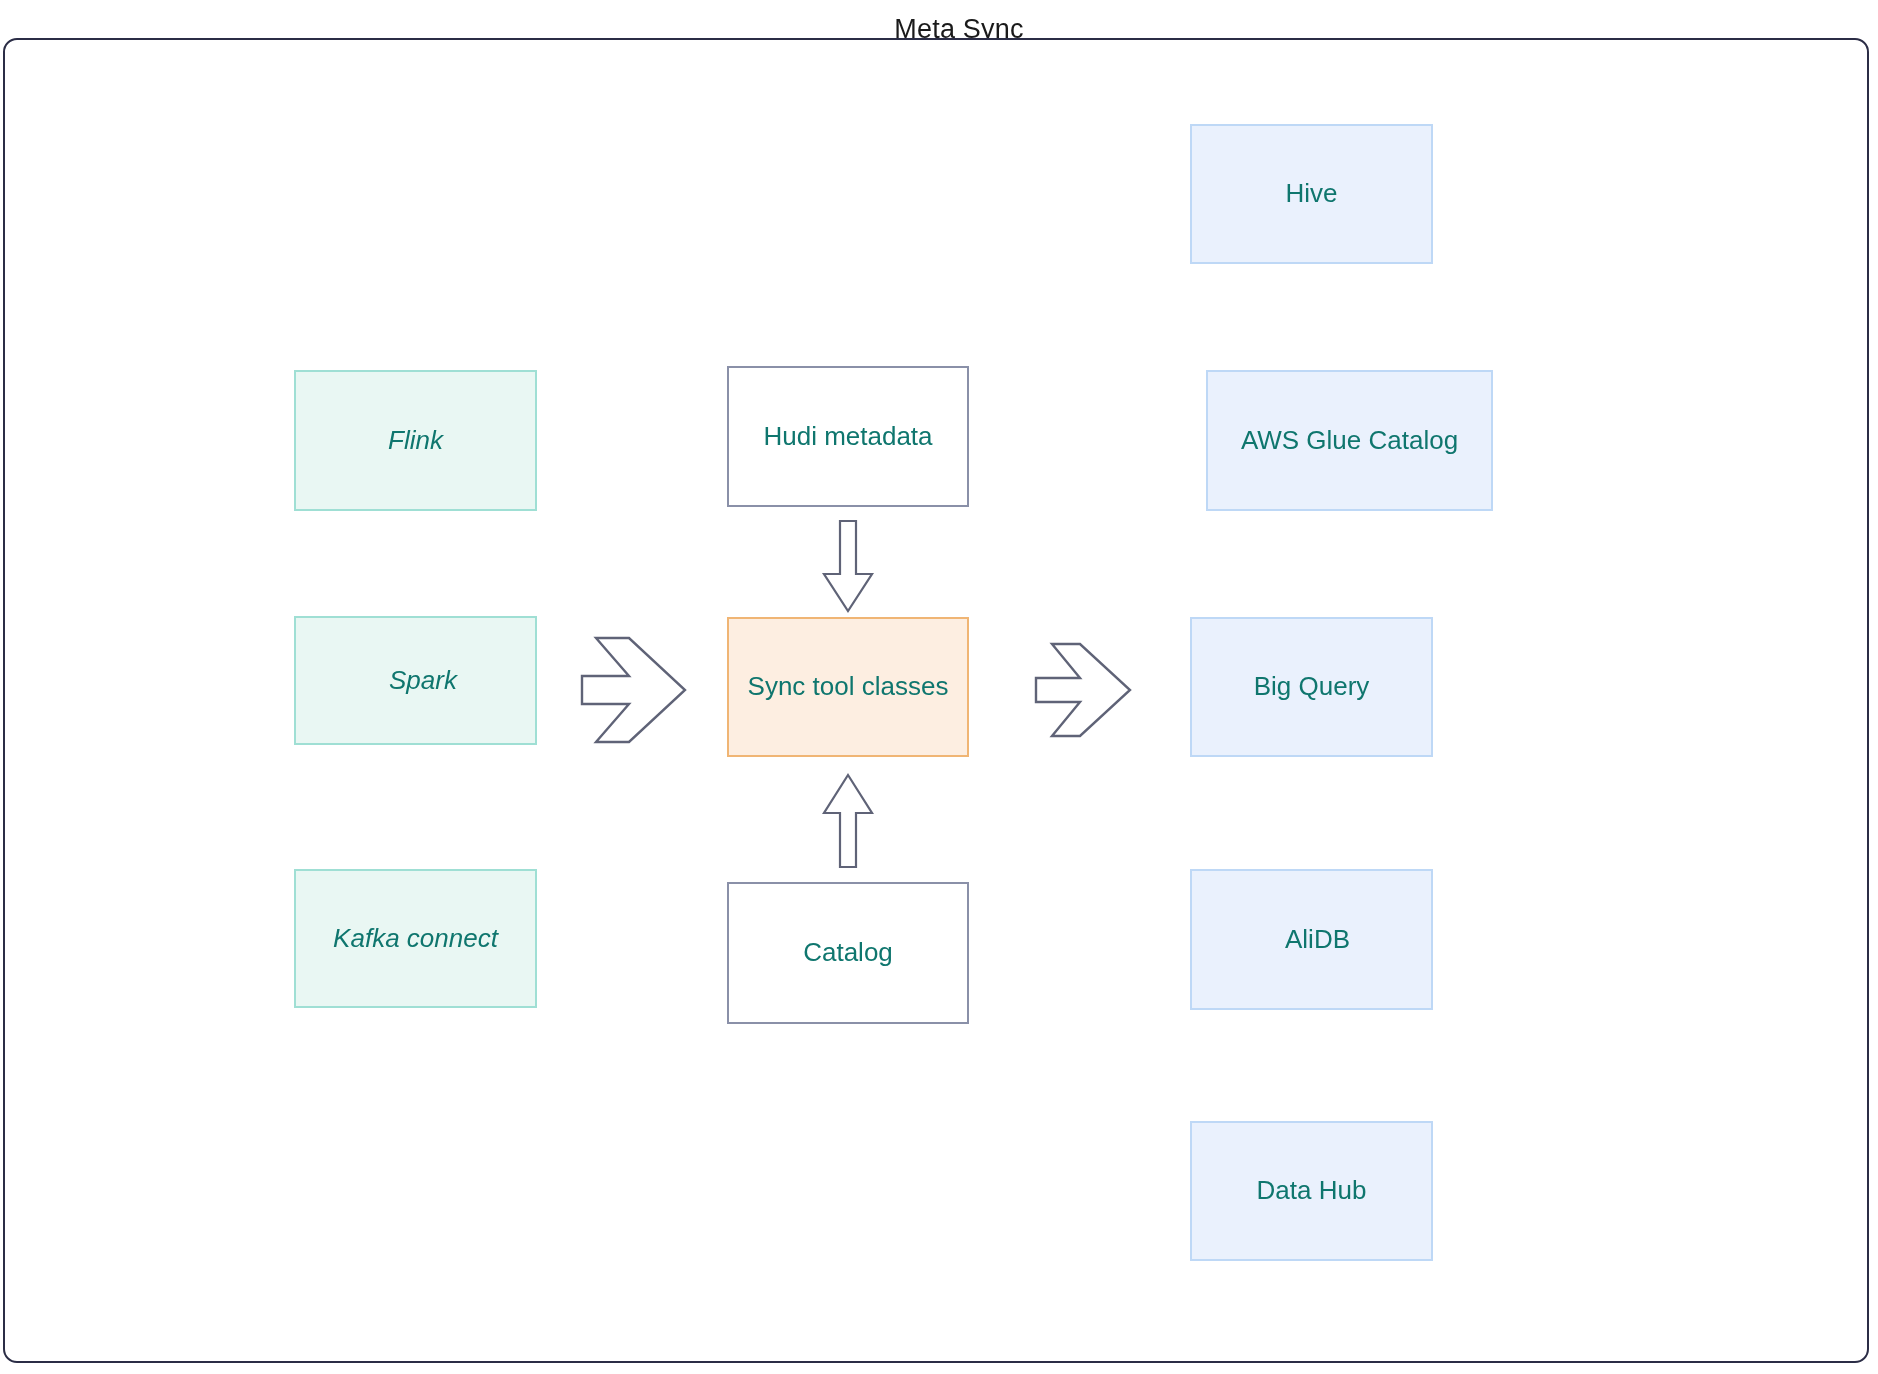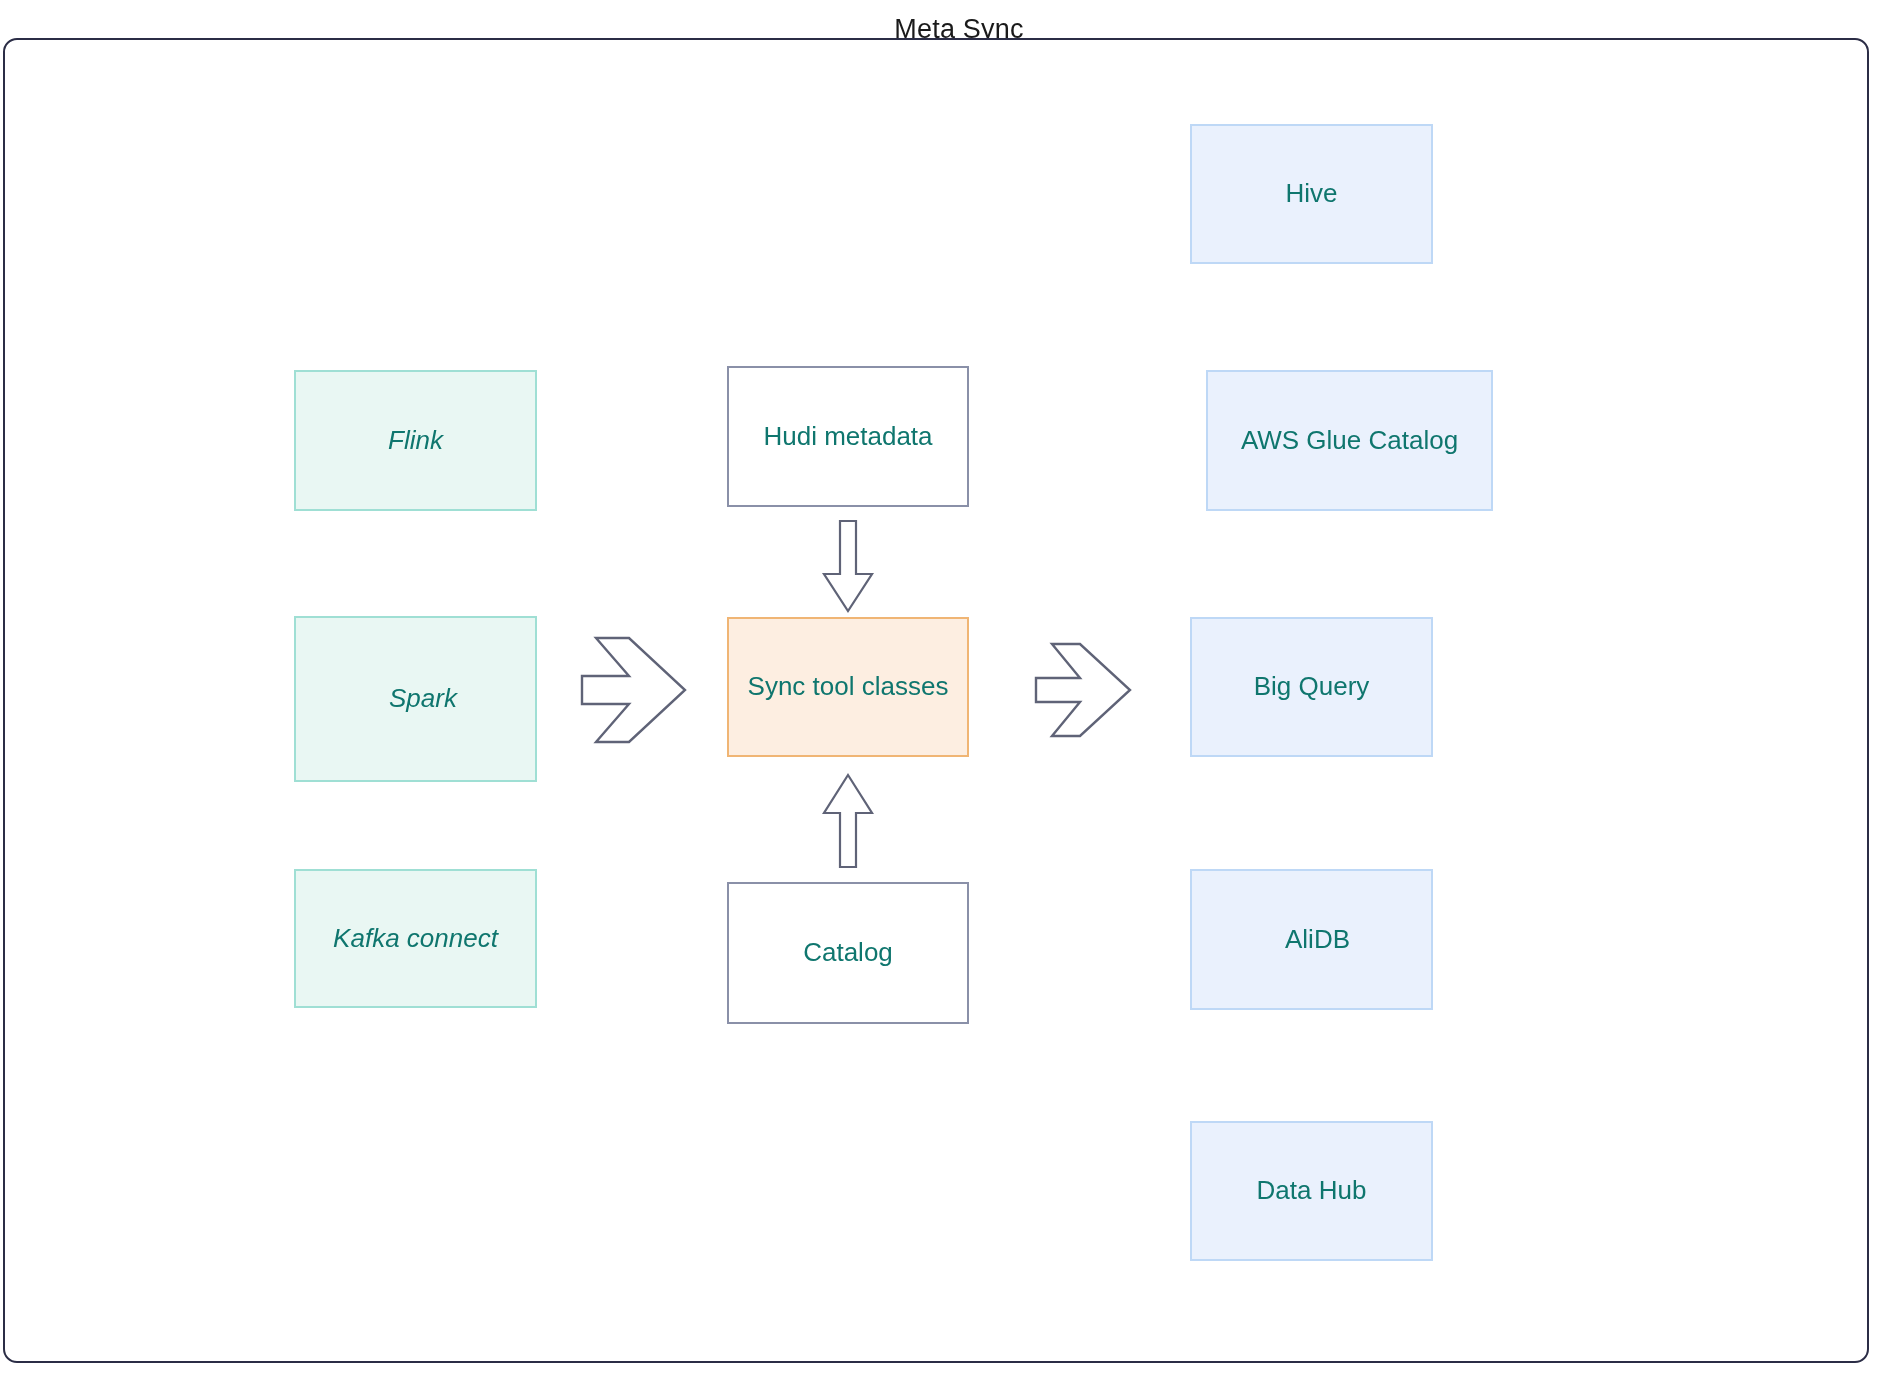--- a/index.html
+++ b/index.html
@@ -90,21 +90,21 @@
 <div id="canvas">
 
   <div class="diagram-title">Meta Sync</div>
 
   <div class="frame"></div>
 
   <div class="node source" style="left:294px; top:370px; width:243px; height:141px;">
     <span>Flink</span>
   </div>
 
-  <div class="node source" style="left:294px; top:616px; width:243px; height:166px;padding-left:15px;">
+  <div class="node source" style="left:294px; top:616px; width:243px; height:129px;padding-left:15px;">
     <span>Spark</span>
   </div>
 
   <div class="node source" style="left:294px; top:869px; width:243px; height:139px;">
     <span>Kafka connect</span>
   </div>
 
   <div class="node plain" style="left:727px; top:366px; width:242px; height:141px;">
     <span>Hudi metadata</span>
   </div>

